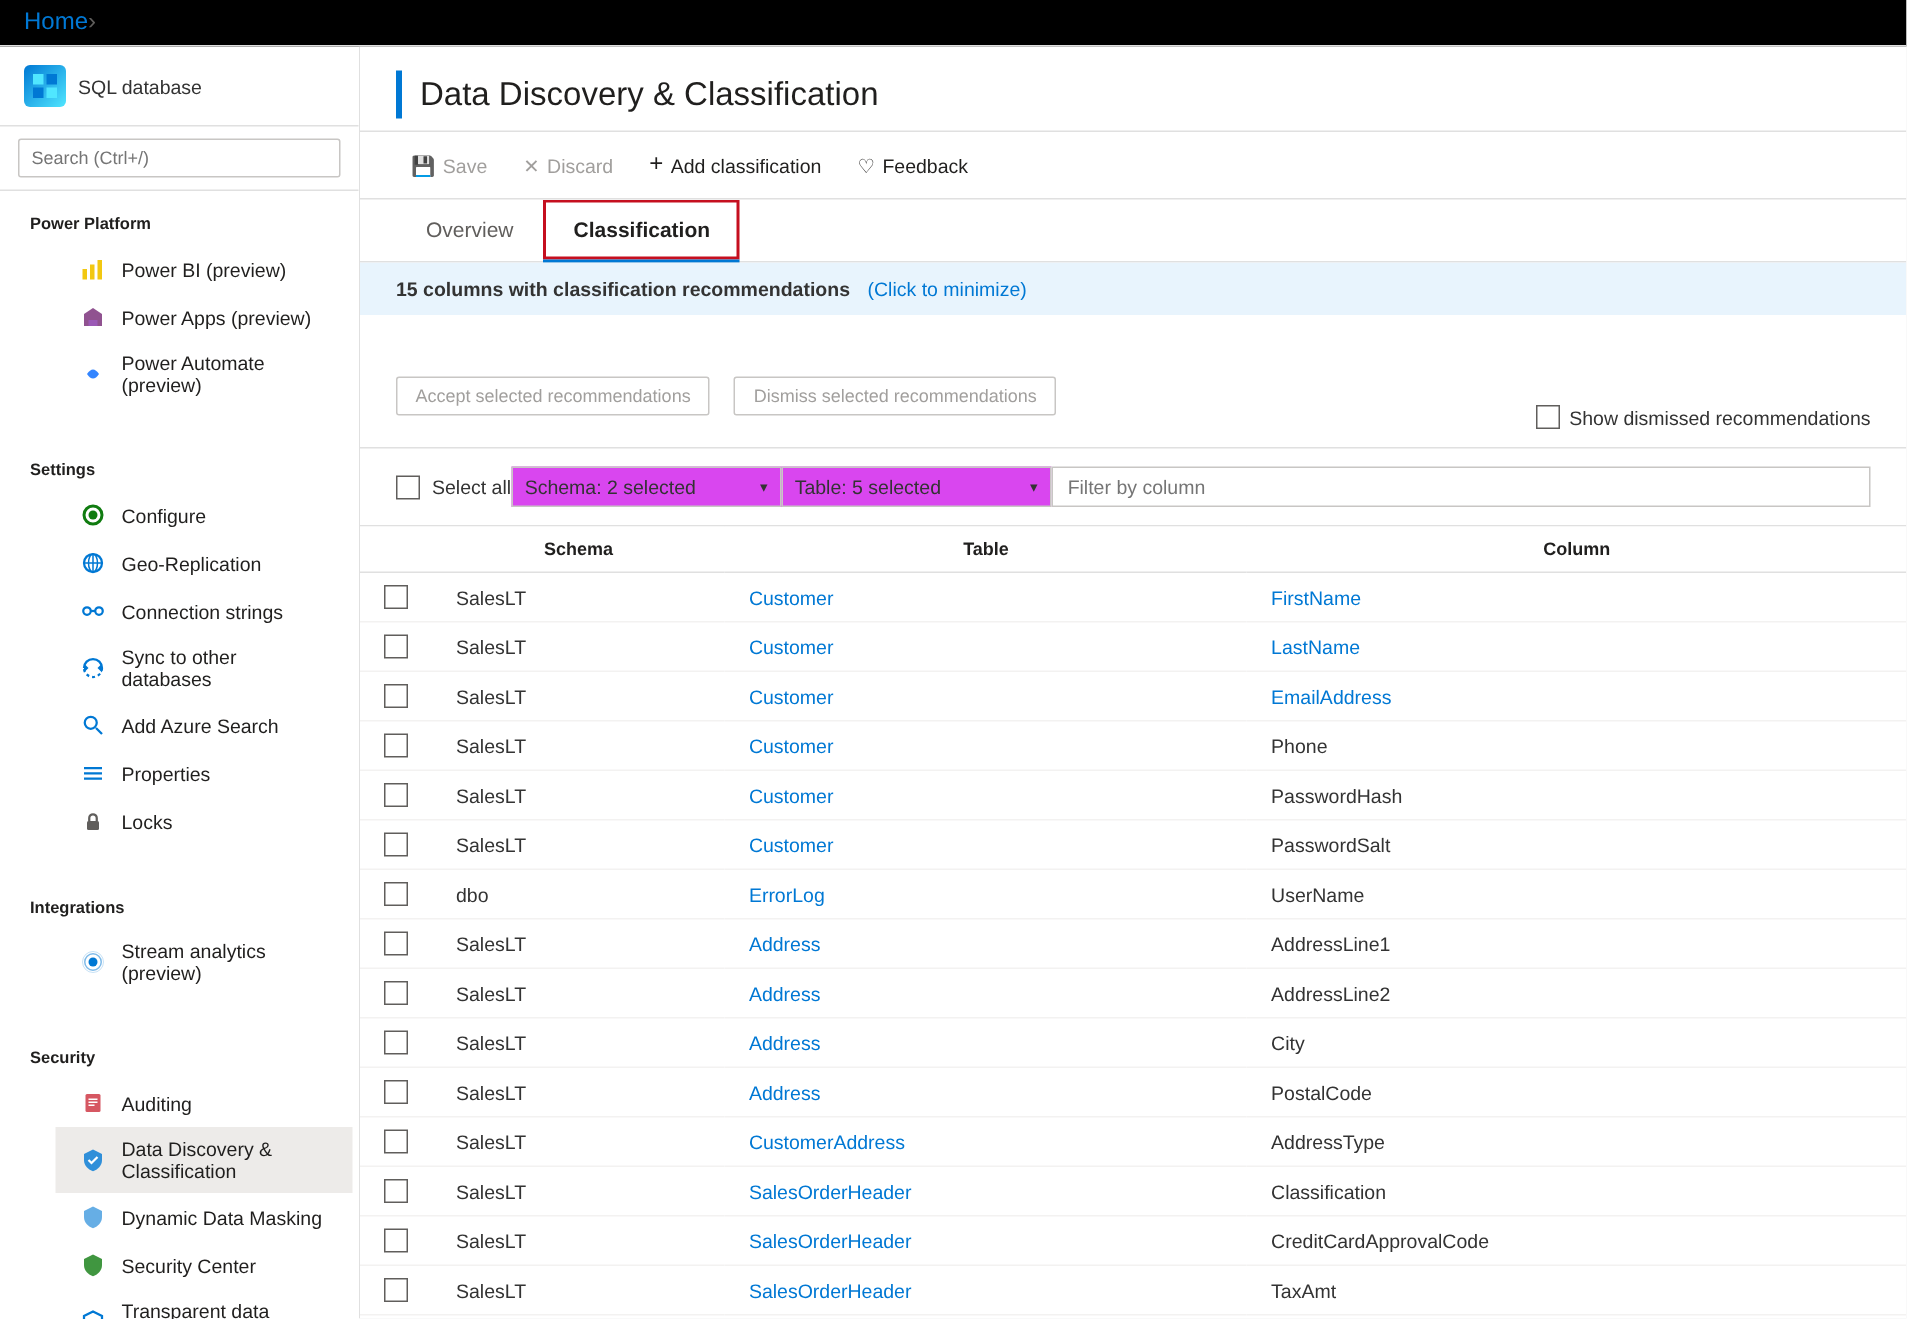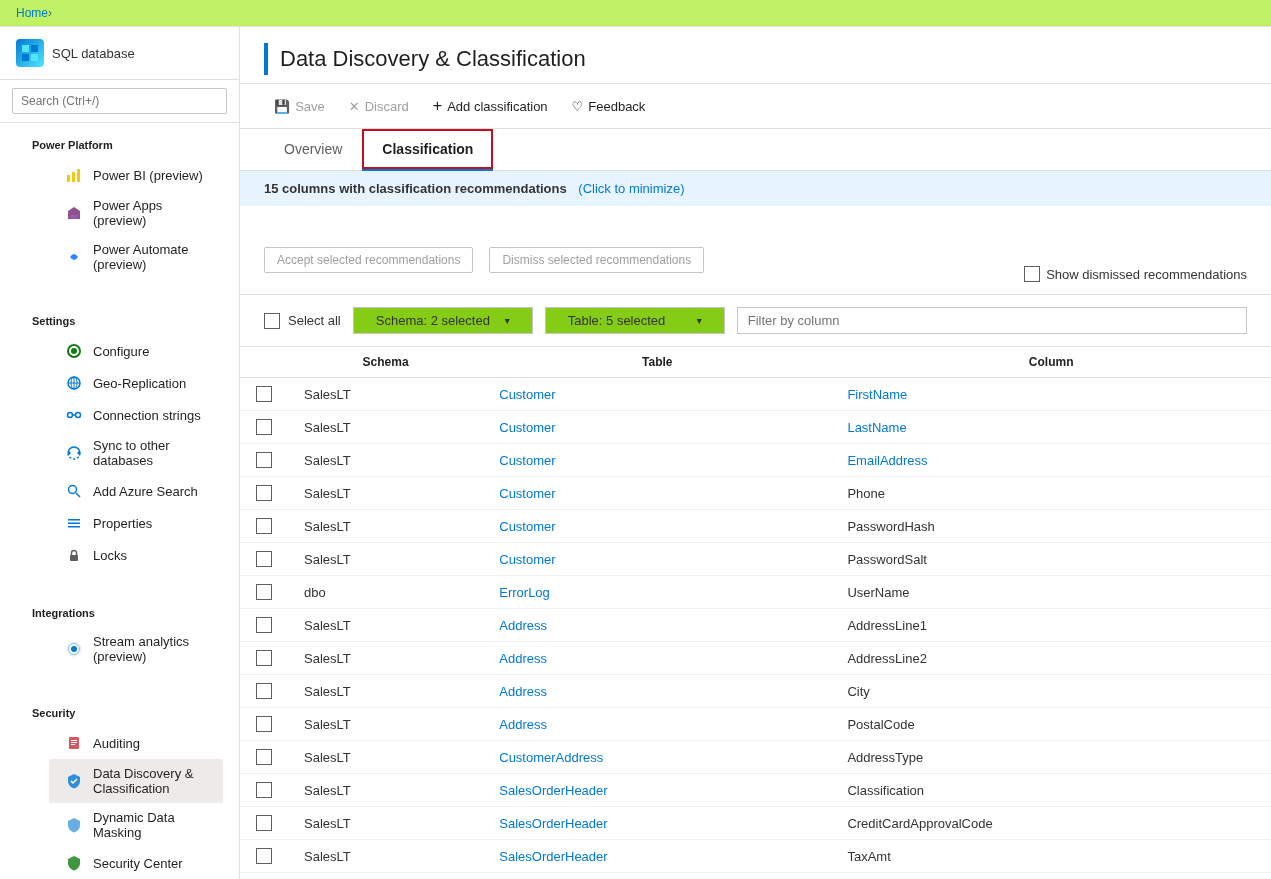--- a/index.html
+++ b/index.html
@@ -1,34 +1,34 @@
 <!DOCTYPE html>
 <html><head>
   <meta charset="utf-8">
   <style>
     * { box-sizing: border-box; margin: 0; padding: 0; }
     body { font-family: 'Segoe UI', Arial, sans-serif; font-size: 13px; color: #333; background: #f3f2f1; display: flex; flex-direction: column; height: 100vh; overflow: hidden; }
 
     
-    .breadcrumb-bar { background: #bef264; padding: 6px 16px; font-size: 12px; color: #0078d4; border-bottom: 1px solid #e0e0e0; display: flex; align-items: center; gap: 0; }
+    .breadcrumb-bar { background: #000000; padding: 6px 16px; font-size: 16px; color: #0078d4; border-bottom: 1px solid #e0e0e0; display: flex; align-items: center; gap: 0; }
     .breadcrumb-bar span { color: #605e5c; }
 
     
     .app-container { display: flex; flex: 1; overflow: hidden; }
 
     
     .sidebar { width: 240px; min-width: 240px; background: #fff; border-right: 1px solid #e0e0e0; overflow-y: auto; display: flex; flex-direction: column; }
     .sidebar-header { padding: 12px 16px; display: flex; align-items: center; gap: 8px; border-bottom: 1px solid #e0e0e0; }
     .sidebar-logo { width: 28px; height: 28px; background: linear-gradient(135deg, #0078d4 0%, #50e6ff 100%); border-radius: 4px; display: flex; align-items: center; justify-content: center; }
     .sidebar-logo svg { width: 18px; height: 18px; }
 
     .sidebar-search { padding: 8px 12px; border-bottom: 1px solid #e0e0e0; }
     .sidebar-search input { width: 100%; border: 1px solid #c8c6c4; border-radius: 2px; padding: 5px 8px; font-size: 12px; color: #605e5c; outline: none; }
 
-    .sidebar-section { padding: 12px 16px; }
+    .sidebar-section { padding: 12px 4px; }
     .sidebar-section-title { font-size: 11px; font-weight: 600; color: #201f1e; padding: 4px 16px 8px; text-transform: none; letter-spacing: 0; }
     .sidebar-item { display: flex; align-items: center; gap: 10px; padding: 7px 16px; cursor: pointer; color: #201f1e; font-size: 13px; margin-left: 33px; }
     .sidebar-item.active { background: #edebe9; font-weight: 500; }
     .sidebar-item .icon { width: 18px; height: 18px; display: flex; align-items: center; justify-content: center; flex-shrink: 0; }
     .sidebar-divider { height: 1px; background: #e0e0e0; margin: 4px 16px; }
 
     
     .main-content { flex: 1; display: flex; flex-direction: column; overflow: hidden; background: #fff; }
 
     .page-header { padding: 16px 24px 8px; border-bottom: 1px solid #e0e0e0; display: flex; align-items: center; gap: 12px; }
@@ -49,23 +49,23 @@
     
     .recommendations-banner { background: #e8f4fd; padding: 10px 24px; display: flex; align-items: flex-end; justify-content: space-between; cursor: pointer; }
     .recommendations-link { color: #0078d4; font-size: 13px; margin-left: 8px; }
 
     .recommendations-actions { padding: 12px 24px; display: flex; align-items: center; gap: 16px; border-bottom: 1px solid #e0e0e0; }
     .rec-btn { padding: 5px 12px; border: 1px solid #c8c6c4; background: #fff; font-size: 12px; color: #a19f9d; cursor: not-allowed; border-radius: 2px; margin-top: 20px; }
     .show-dismissed { display: flex; align-items: center; gap: 6px; font-size: 13px; cursor: pointer; margin-left: auto; margin-top: 48px; }
     .checkbox-custom { width: 16px; height: 16px; border: 1px solid #605e5c; background: #fff; display: flex; align-items: center; justify-content: center; }
 
     
-    .filter-row { display: flex; align-items: center; gap: 12px; padding: 12px 24px; border-bottom: 1px solid #e0e0e0; }
+    .filter-row { display: flex; align-items: center; padding: 12px 24px; border-bottom: 1px solid #e0e0e0; }
     .select-all-wrap { display: flex; align-items: center; gap: 8px; }
-    .filter-dropdown { display: flex; align-items: center; justify-content: space-between; border: 1px solid #c8c6c4; padding: 5px 22px; min-width: 180px; cursor: pointer; background: #84cc16; font-size: 13px; }
+    .filter-dropdown { display: flex; align-items: center; justify-content: space-between; border: 1px solid #c8c6c4; padding: 5px 8px; min-width: 180px; cursor: pointer; background: #d946ef; font-size: 13px; }
     .filter-input { flex: 1; border: 1px solid #c8c6c4; padding: 5px 10px; font-size: 13px; outline: none; min-width: 200px; }
     .chevron { font-size: 10px; margin-left: 8px; }
 
     
     .data-table { width: 100%; border-collapse: collapse; }
     .data-table thead th { padding: 8px 16px; font-weight: 600; font-size: 12px; color: #201f1e; text-align: center; border-bottom: 1px solid #e0e0e0; background: #fff; }
     .data-table tbody tr { border-bottom: 1px solid #f3f2f1; }
     .data-table tbody td { padding: 8px 16px; font-size: 13px; }
     .data-table tbody td:first-child { width: 48px; }
     .cell-link { color: #0078d4; cursor: pointer; }

